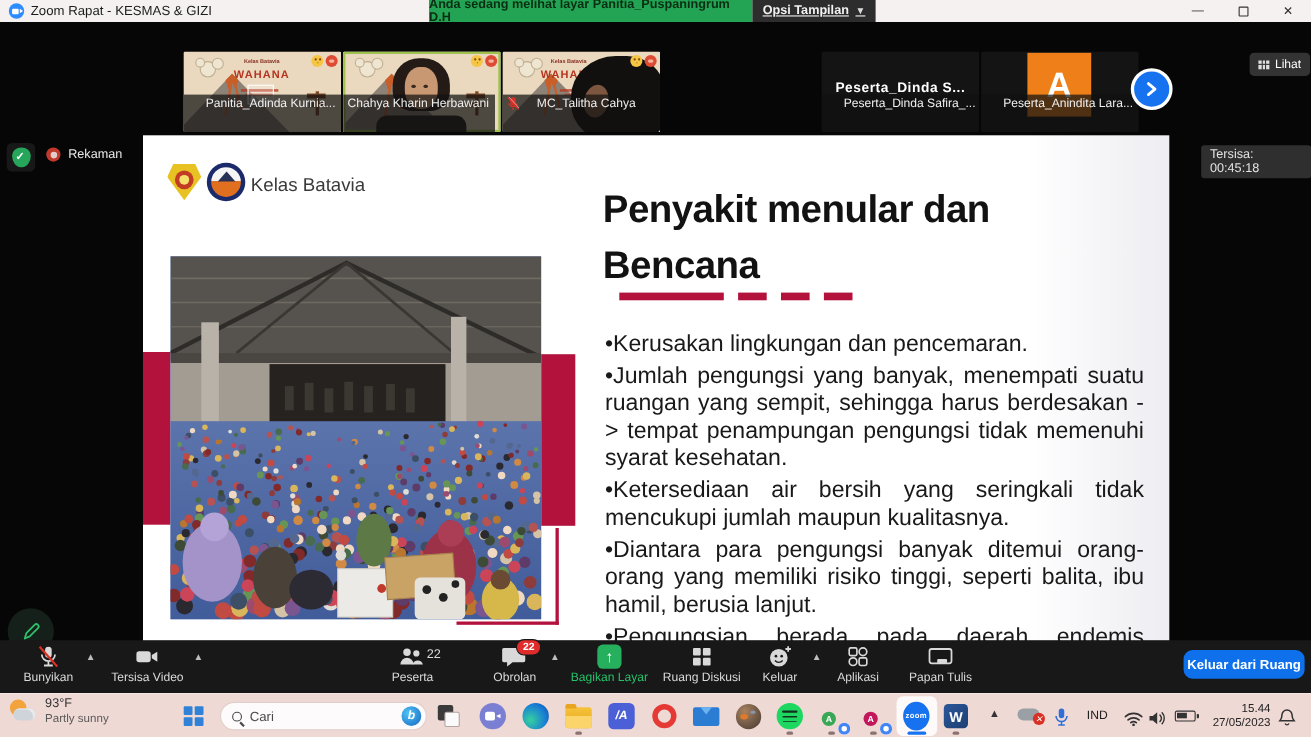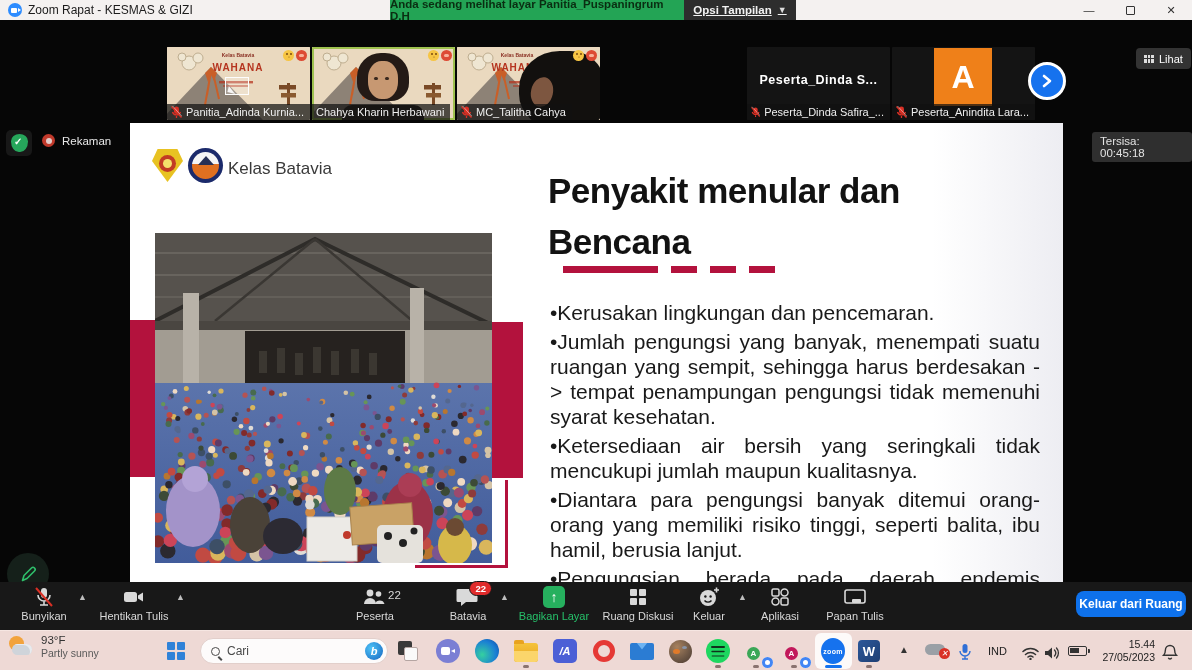--- a/index.html
+++ b/index.html
@@ -13,21 +13,21 @@
   .share-banner{position:absolute;left:390px;top:0;width:294px;height:20px;background:#23a455;color:#0a2e12;font-size:11.5px;font-weight:bold;display:flex;align-items:center;justify-content:center;}
   .view-options{position:absolute;left:684px;top:0;width:112px;height:20px;background:#2d2d2d;color:#f2f2f2;font-size:11.5px;font-weight:bold;display:flex;align-items:center;justify-content:center;gap:6px;cursor:default;text-decoration:underline;}
   .view-options .chev{font-size:9px;color:#ddd;}
   .winbtn{position:absolute;top:0;width:34px;height:20px;display:flex;align-items:center;justify-content:center;color:#333;font-size:11px;}
   .winbtn .sq{width:9px;height:9px;border:1.2px solid #333;border-radius:1px;}
   
   .meeting{position:absolute;left:0;top:20px;width:1192px;height:562px;background:#060606;}
   .thumb{position:absolute;top:27px;width:143px;height:73px;background:#141414;overflow:hidden;border-radius:1px;}
   .thumb.vbg{background:#ead9bf;}
   .thumb.active{outline:2px solid #9fc24f;outline-offset:-2px;}
-  .thumb-label{position:absolute;left:0;bottom:0;max-width:100%;display:flex;align-items:center;gap:4px;background:rgba(16,16,16,.72);color:#efefef;font-size:11px;padding:2px 6px 2px 4px;white-space:nowrap;overflow:hidden;}
+  .thumb-label{position:absolute;left:0;bottom:0;max-width:100%;display:flex;align-items:center;gap:16px;background:rgba(16,16,16,.72);color:#efefef;font-size:11px;padding:2px 6px 20px 4px;white-space:nowrap;overflow:hidden;}
   .center-name{position:absolute;left:0;right:0;top:26px;text-align:center;color:#fff;font-weight:bold;font-size:12.5px;letter-spacing:.5px;}
   .avatar-sq{position:absolute;left:42px;top:1px;width:58px;height:58px;background:#ef8019;color:#fff;font-size:32px;font-weight:bold;display:flex;align-items:center;justify-content:center;}
   .emoji-pair{position:absolute;right:3px;top:3px;display:flex;gap:2px;}
   .emoji-pair .em{width:11px;height:11px;border-radius:50%;}
   .em.smile{background:#f6c544;position:relative;}
   .em.smile:after{content:"";position:absolute;left:2.5px;top:3px;width:2px;height:2px;background:#7a4a10;border-radius:50%;box-shadow:4px 0 0 #7a4a10,2px 3px 0 -0.5px #7a4a10;}
   .em.clap{background:#dd4b35;position:relative;}
   .em.clap:after{content:"";position:absolute;left:3px;top:4px;width:5px;height:3px;background:#f7b29a;border-radius:2px;}
   .face-hair{position:absolute;left:45px;top:6px;width:52px;height:48px;background:#241a16;border-radius:24px 24px 18px 18px;}
   .face-skin{position:absolute;left:56px;top:14px;width:30px;height:38px;background:#c79872;border-radius:45%;}
@@ -820,21 +820,21 @@
     </svg>
     <span class="lbl">Bunyikan</span>
   </div>
   <span class="zchev" style="left:78px;">▲</span>
 
   <div class="zitem" style="left:94px;width:80px;">
     <svg width="24" height="22" viewBox="0 0 24 22">
       <rect x="2" y="6" width="13" height="10" rx="2.5" fill="#d9d9d9"></rect>
       <path d="M16,9.5 L21,6.5 V15.5 L16,12.5 Z" fill="#d9d9d9"></path>
     </svg>
-    <span class="lbl">Hentikan Tulis</span>
+    <span class="lbl">Tersisa Video</span>
   </div>
   <span class="zchev" style="left:176px;">▲</span>
 
   <div class="zitem" style="left:342px;width:66px;">
     <div style="position:relative;width:26px;height:22px;">
       <svg width="24" height="22" viewBox="0 0 24 22">
         <circle cx="8" cy="7" r="3.4" fill="#d9d9d9"></circle>
         <path d="M2,18 a6,6 0 0 1 12,0 Z" fill="#d9d9d9"></path>
         <circle cx="16.5" cy="8" r="2.8" fill="#d9d9d9"></circle>
         <path d="M13,18 a5,5 0 0 1 9.5,0 Z" fill="#d9d9d9"></path>
@@ -844,21 +844,21 @@
     <span class="lbl">Peserta</span>
   </div>
 
   <div class="zitem" style="left:440px;width:56px;">
     <div style="position:relative;width:24px;height:22px;">
       <svg width="24" height="22" viewBox="0 0 24 22">
         <path d="M3,3 h18 a1.5,1.5 0 0 1 1.5,1.5 v10 a1.5,1.5 0 0 1 -1.5,1.5 h-10 l-5,4 v-4 h-3 a1.5,1.5 0 0 1 -1.5,-1.5 v-10 A1.5,1.5 0 0 1 3,3 Z" fill="#d9d9d9" transform="translate(-1,0)"></path>
       </svg>
       <span class="badge">22</span>
     </div>
-    <span class="lbl">Batavia</span>
+    <span class="lbl">Obrolan</span>
   </div>
   <span class="zchev" style="left:500px;">▲</span>
 
   <div class="zitem" style="left:516px;width:76px;">
     <span class="share-ico">↑</span>
     <span class="lbl share-lbl">Bagikan Layar</span>
   </div>
 
   <div class="zitem" style="left:600px;width:76px;">
     <svg width="22" height="22" viewBox="0 0 22 22">

